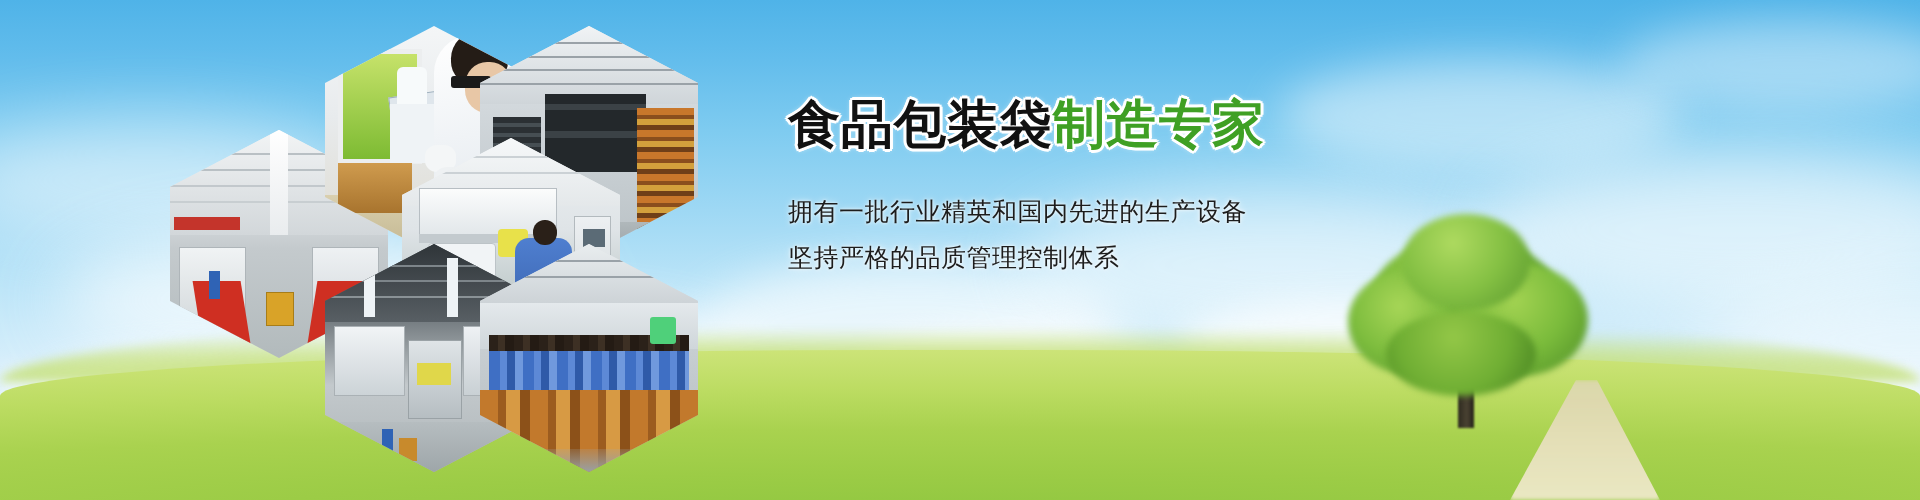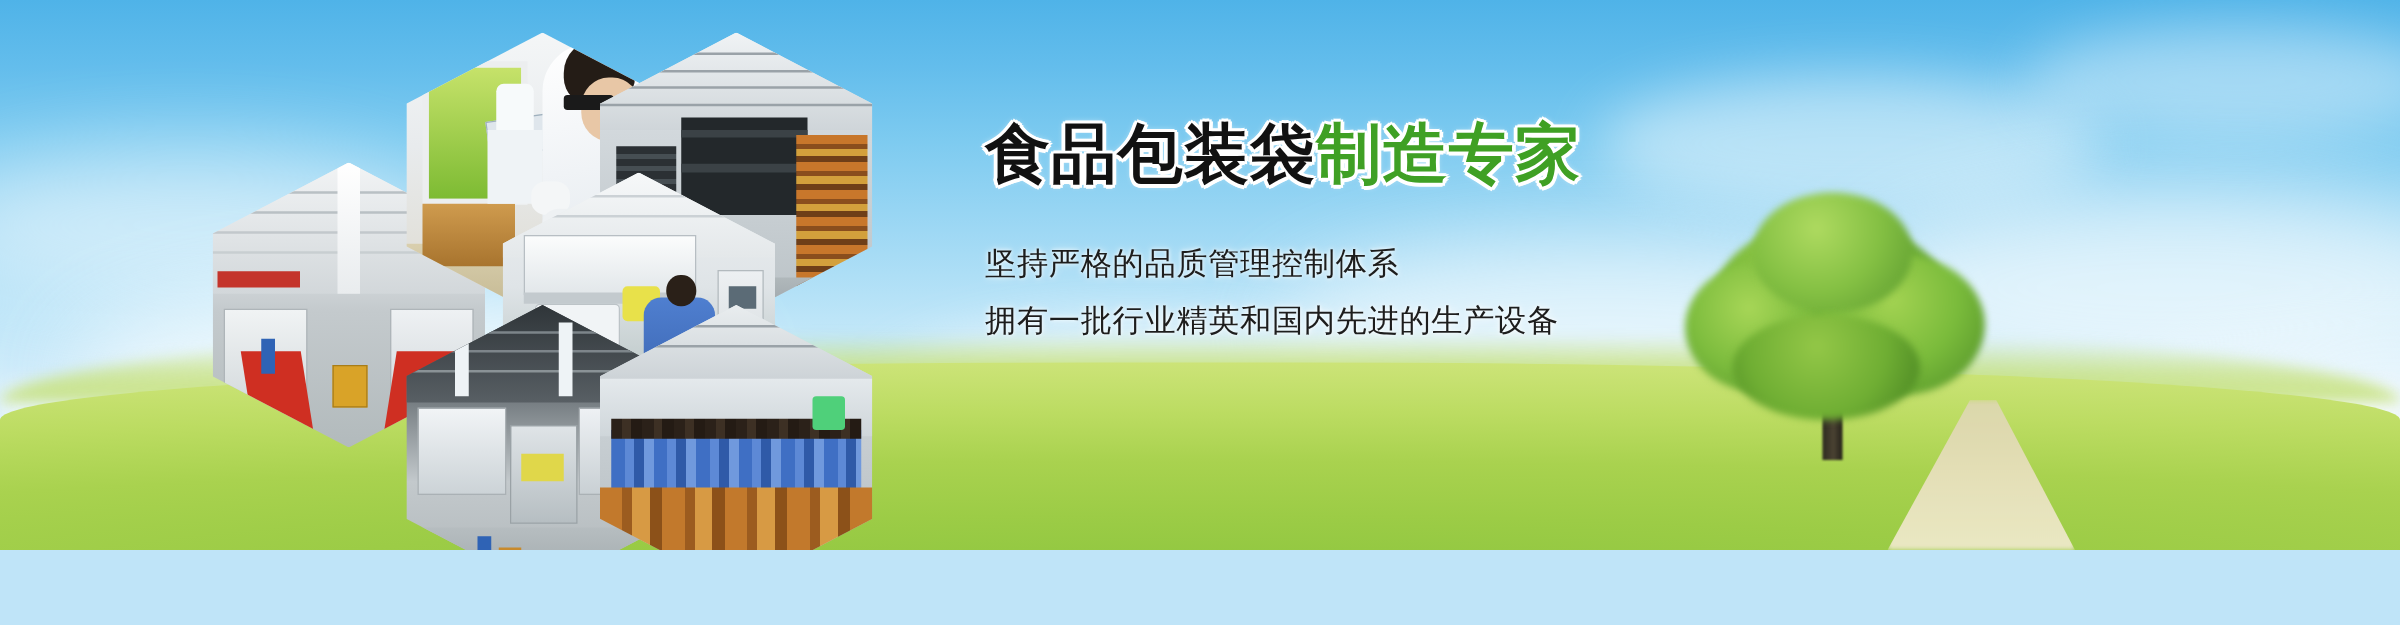--- a/index.html
+++ b/index.html
@@ -2,21 +2,21 @@
 <html><head>
 <meta charset="utf-8">
 <style>
   html,body{margin:0;padding:0;}
   body{
     width:1920px;height:500px;overflow:hidden;
     font-family:"Liberation Sans","DejaVu Sans",sans-serif;
     background:#bfe4f8;
   }
   #banner{
-    position:relative;width:1920px;height:440px;overflow:hidden;
+    position:relative;width:1920px;height:500px;overflow:hidden;
   }
 
   
   .sky{
     position:absolute;inset:0;
     background:
       linear-gradient(180deg,
         #4fb3e8 0%,
         #63bdec 12%,
         #7ecbf0 26%,
@@ -245,18 +245,18 @@
         <div style="position:absolute;right:10%;top:32%;width:12%;height:12%;background:#4fd07a;border-radius:3px;"></div>
       </div>
     </div>
   </div>
 
   <div class="textblock">
     <div class="headline">
       <span class="blk">食品包装袋</span><span class="grn">制造专家</span>
     </div>
     <div class="sublist">
+      <div class="subline">拥有一批行业精英和国内先进的生产设备</div>
       <div class="subline">坚持严格的品质管理控制体系</div>
-      <div class="subline">拥有一批行业精英和国内先进的生产设备</div>
     </div>
   </div>
 
 </div>
 
 </body></html>

